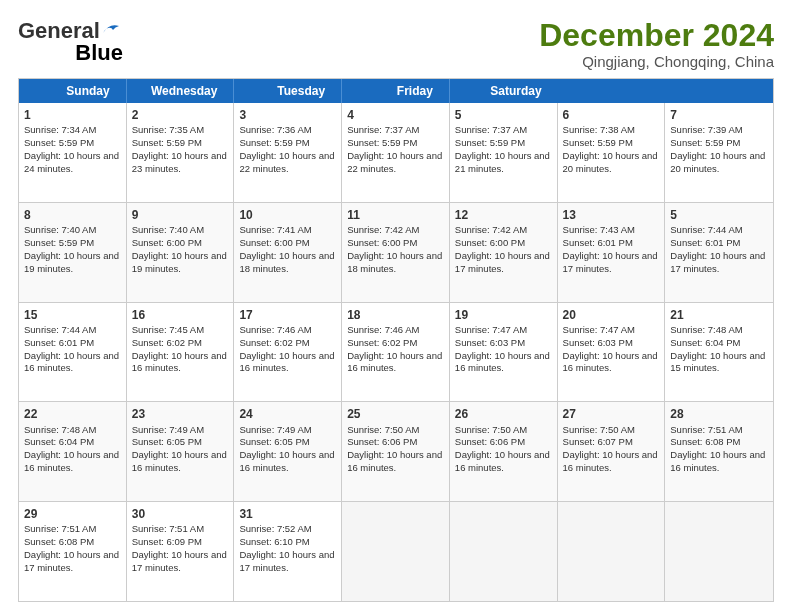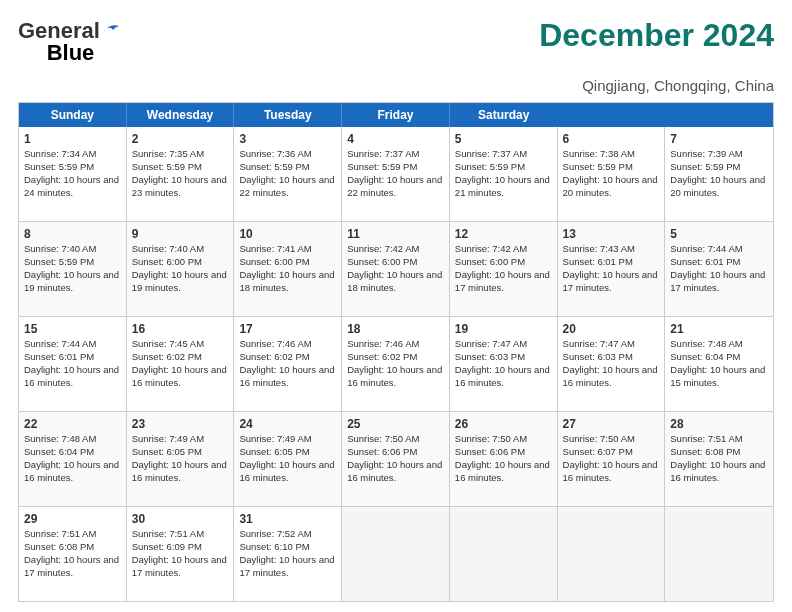--- a/index.html
+++ b/index.html
@@ -19,53 +19,52 @@
     }
     .header {
       display: flex;
       justify-content: space-between;
       align-items: flex-start;
       margin-bottom: 8px;
     }
     .logo {
       display: flex;
       flex-direction: column;
-      align-items: center;
+      align-items: flex-end;
     }
     .title-block {
       text-align: right;
     }
     .month-title {
       font-size: 32px;
       font-weight: bold;
-      color: #0f766e;
+      color: #4d7c0f;
       line-height: 1.1;
     }
     .location {
       font-size: 15px;
       color: #555;
-      margin-top: 24px;
     }
     .calendar {
       flex: 1;
       display: flex;
       flex-direction: column;
       border: 1px solid #ccc;
     }
     .cal-header-row {
       display: grid;
       grid-template-columns: repeat(7, 1fr);
       background: #1a6bbf;
     }
     .cal-header-cell {
       color: #fff;
       font-weight: bold;
       font-size: 12px;
       padding: 5px 16px;
-      text-align: center;
+      text-align: right;
       border-right: 1px solid #4a8ed4;
     }
     .cal-header-cell:last-child { border-right: none; }
     .cal-body {
       display: flex;
       flex-direction: column;
       flex: 1;
     }
     .cal-row {
       display: grid;

